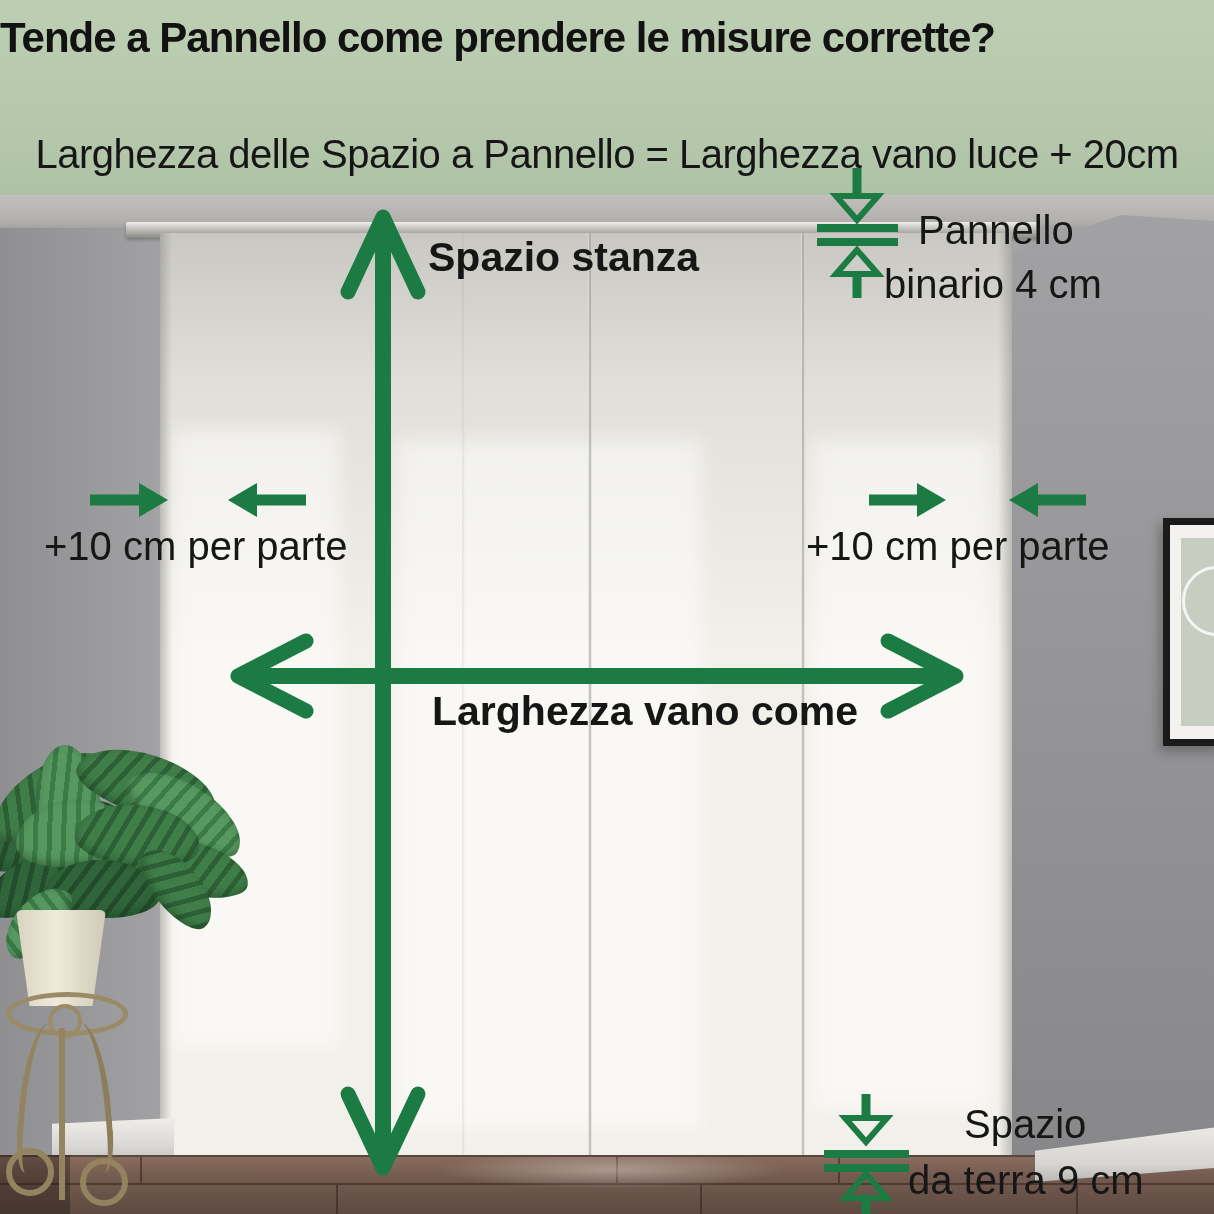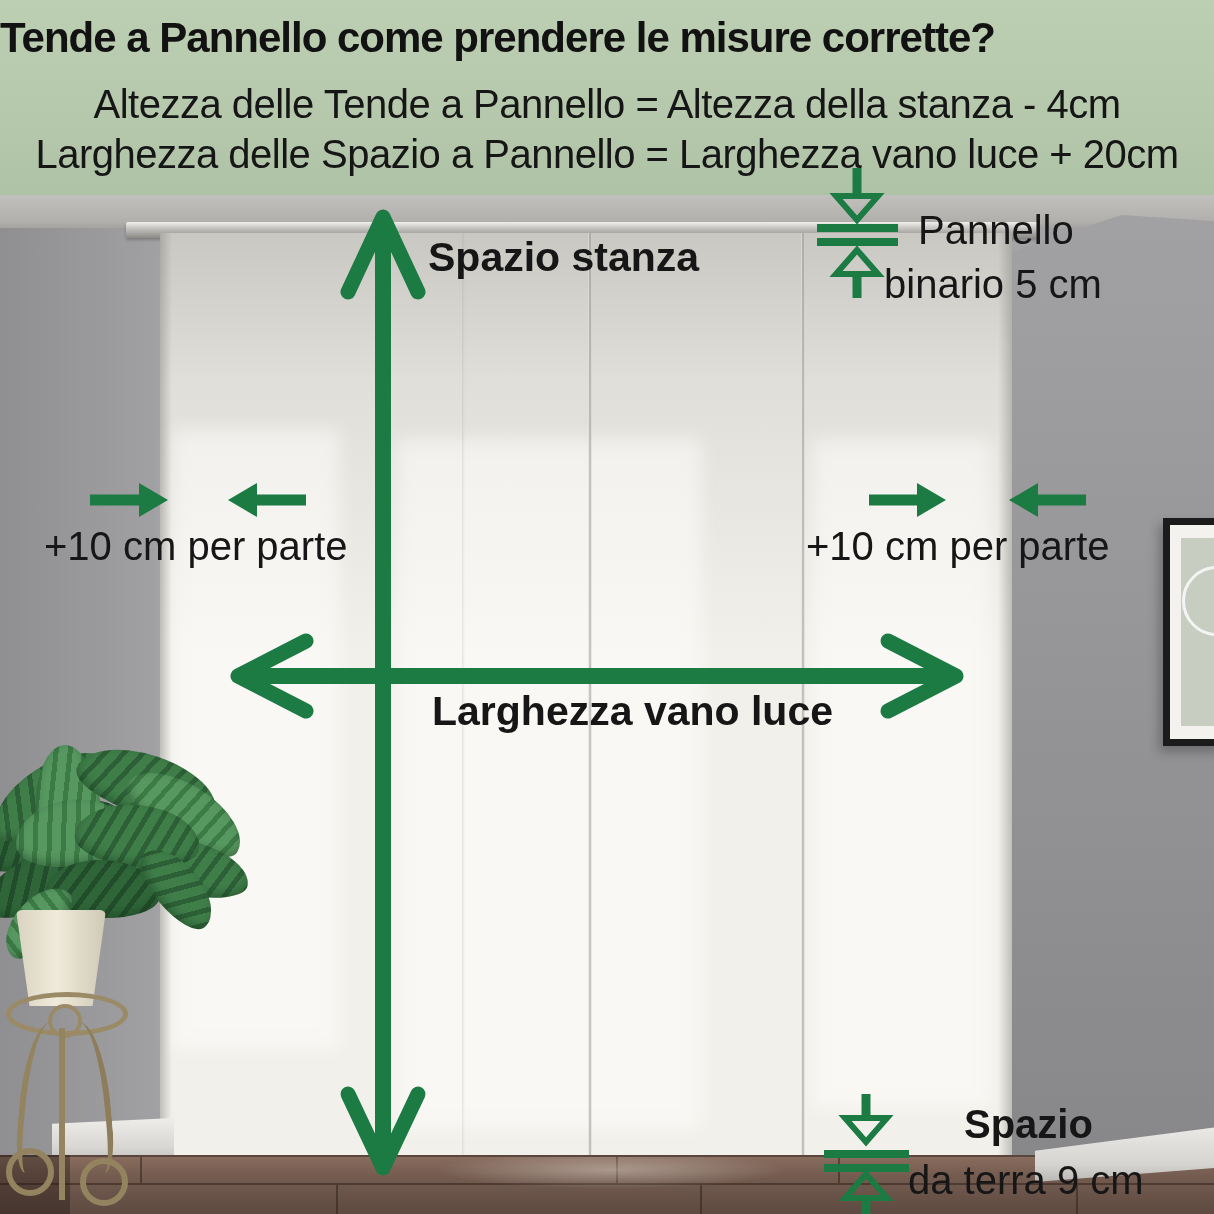--- a/index.html
+++ b/index.html
@@ -119,21 +119,20 @@
   .flat-stroke{stroke:var(--accent,#1b7b42);fill:none;stroke-linecap:butt;}
   .hollow-head{stroke:var(--accent,#1b7b42);fill:none;stroke-width:6;stroke-linejoin:miter;}
 </style>
 </head>
 <body>
 
 <div class="canvas">
 
   <div class="abs header">
     <div class="abs title">Tende a Pannello come prendere le misure corrette?</div>
-    <div class="abs formula f1">Altezza delle Tende a Pannello = Altezza della stanza - 4cm</div>
     <div class="abs formula f2">Larghezza delle Spazio a Pannello = Larghezza vano luce + 20cm</div>
   </div>
 
   <div class="abs photo">
     <div class="abs wall-base"></div>
     <div class="abs ceiling"></div>
     <div class="abs wall-right"></div>
     <div class="abs track"></div>
 
     <div class="abs curtain">
@@ -235,21 +234,21 @@
       <path class="flat-stroke" stroke-width="9" d="M866 1094 V1116"></path>
       <polygon class="hollow-head" points="845,1118 887,1118 866,1142"></polygon>
       <rect class="arrow-fill" x="824" y="1150" width="85" height="8"></rect>
       <rect class="arrow-fill" x="824" y="1164" width="85" height="8"></rect>
       <polygon class="hollow-head" points="845,1198 887,1198 866,1174"></polygon>
       <path class="flat-stroke" stroke-width="9" d="M866 1200 V1214"></path>
     </g>
   </svg>
 
   <div class="lbl lbl-bold" style="left:428px;top:234px;">Spazio stanza</div>
-  <div class="lbl lbl-bold" style="left:432px;top:688px;">Larghezza vano luce</div>
+  <div class="lbl lbl-bold" style="left:432px;top:688px;">Larghezza vano come</div>
   <div class="lbl lbl-reg" style="left:44px;top:524px;">+10 cm per parte</div>
   <div class="lbl lbl-reg" style="left:806px;top:524px;">+10 cm per parte</div>
   <div class="lbl lbl-reg" style="left:918px;top:208px;">Pannello</div>
-  <div class="lbl lbl-reg" style="left:884px;top:262px;">binario 5 cm</div>
-  <div class="lbl lbl-reg" style="left:964px;top:1102px;font-weight:bold;">Spazio</div>
+  <div class="lbl lbl-reg" style="left:884px;top:262px;">binario 4 cm</div>
+  <div class="lbl lbl-reg" style="left:964px;top:1102px;">Spazio</div>
   <div class="lbl lbl-reg" style="left:908px;top:1158px;">da terra 9 cm</div>
 
 </div>
 
 </body></html>

